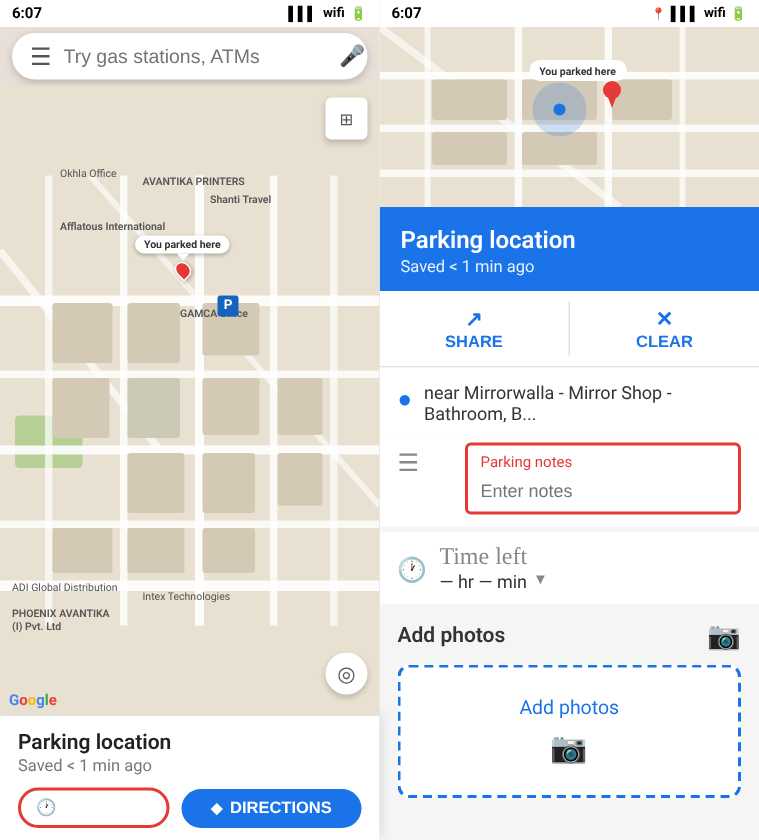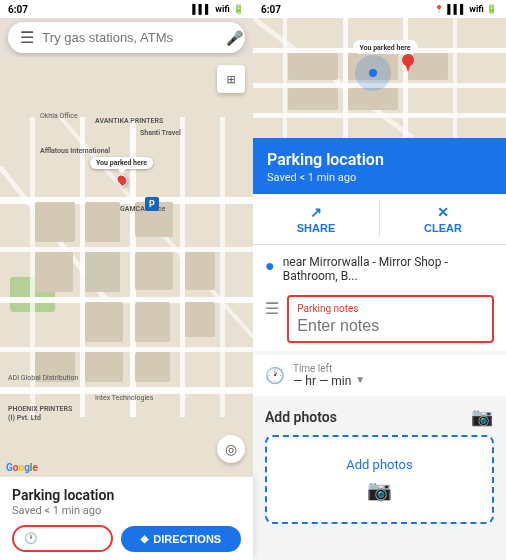--- a/index.html
+++ b/index.html
@@ -227,40 +227,41 @@
       padding: 6px 8px;
     }
 
     .notes-label {
       font-size: 10px;
       color: #e53935;
       margin-bottom: 2px;
     }
 
     .notes-input {
-      font-size: 16px;
+      font-size: 12px;
       color: #14532d;
       border: none;
       outline: none;
       width: 100%;
       background: transparent;
     }
 
     .time-row {
       display: flex;
       align-items: center;
       gap: 8px;
       padding: 8px 12px;
       background: #fff;
       margin-top: 4px;
     }
 
     .time-label {
-      font-size: 10px;
+      font-size: 16px;
       color: #888;
+      font-family: Liberation Serif, serif;
     }
 
     .time-value {
       font-size: 12px;
       color: #333;
     }
 
     .add-photos-section {
       padding: 10px 12px;
     }
@@ -412,23 +413,23 @@
       <div style="position:absolute; top:148px; left:120px; font-size:7px; color:#555; font-weight:600;">GAMCA Office</div>
       <div style="position:absolute; top:140px; left:145px; width:14px; height:14px; background:#1565c0; border-radius:2px; display:flex; align-items:center; justify-content:center; color:#fff; font-size:9px; font-weight:bold;">P</div>
 
       <div style="position:absolute; top:100px; left:90px;">
         <div style="background:#fff; border-radius:8px; padding:2px 6px; font-size:7px; font-weight:bold; color:#333; box-shadow:0 1px 3px rgba(0,0,0,0.3); white-space:nowrap;">You parked here</div>
         <div style="width:0; height:0; border-left:4px solid transparent; border-right:4px solid transparent; border-top:5px solid #fff; margin:0 auto; width:8px;"></div>
 
         <div style="width:10px; height:12px; background:#e53935; border-radius:50% 50% 50% 0; transform:rotate(-45deg); border:1.5px solid #fff; box-shadow:0 1px 3px rgba(0,0,0,0.3); margin:0 auto;"></div>
       </div>
 
-      <div style="position:absolute; bottom:55px; left:8px; font-size:7px; color:#555; font-weight:600; max-width:70px; line-height:1.2;">PHOENIX PRINTERS (I) Pvt. Ltd</div>
+      <div style="position:absolute; bottom:55px; left:8px; font-size:7px; color:#555; font-weight:600; max-width:70px; line-height:1.2;">PHOENIX AVANTIKA (I) Pvt. Ltd</div>
       <div style="position:absolute; bottom:75px; left:95px; font-size:7px; color:#555;">Intex Technologies</div>
-      <div style="position:absolute; bottom:95px; left:8px; font-size:7px; color:#555;">ADI Global Distribution</div>
+      <div style="position:absolute; bottom:81px; left:8px; font-size:7px; color:#555;">ADI Global Distribution</div>
 
       <div class="google-logo">
         <span style="color:#4285f4;">G</span><span style="color:#ea4335;">o</span><span style="color:#fbbc05;">o</span><span style="color:#4285f4;">g</span><span style="color:#34a853;">l</span><span style="color:#ea4335;">e</span>
       </div>
 
       <div class="layers-btn">
         <span style="font-size:11px; color:#555;">⊞</span>
       </div>
 
       <div class="compass-btn">
@@ -514,21 +515,21 @@
   <div class="location-row">
     <span style="color:#1a73e8; font-size:16px; margin-top:1px;">●</span>
     <div>
       <div class="location-text">near Mirrorwalla - Mirror Shop - Bathroom, B...</div>
     </div>
   </div>
 
   <div class="notes-section">
     <div style="display:flex; align-items:center; gap:8px;">
       <span style="color:#888; font-size:16px; align-self:flex-start; margin-top:4px;">☰</span>
-      <div class="notes-box" style="flex:1;">
+      <div class="notes-box" style="flex:1;margin-left:23px;">
         <div class="notes-label">Parking notes</div>
         <input type="text" class="notes-input" placeholder="Enter notes" style="">
       </div>
     </div>
   </div>
 
   <div class="time-row">
     <span style="color:#888; font-size:16px;">🕐</span>
     <div>
       <div class="time-label">Time left</div>

